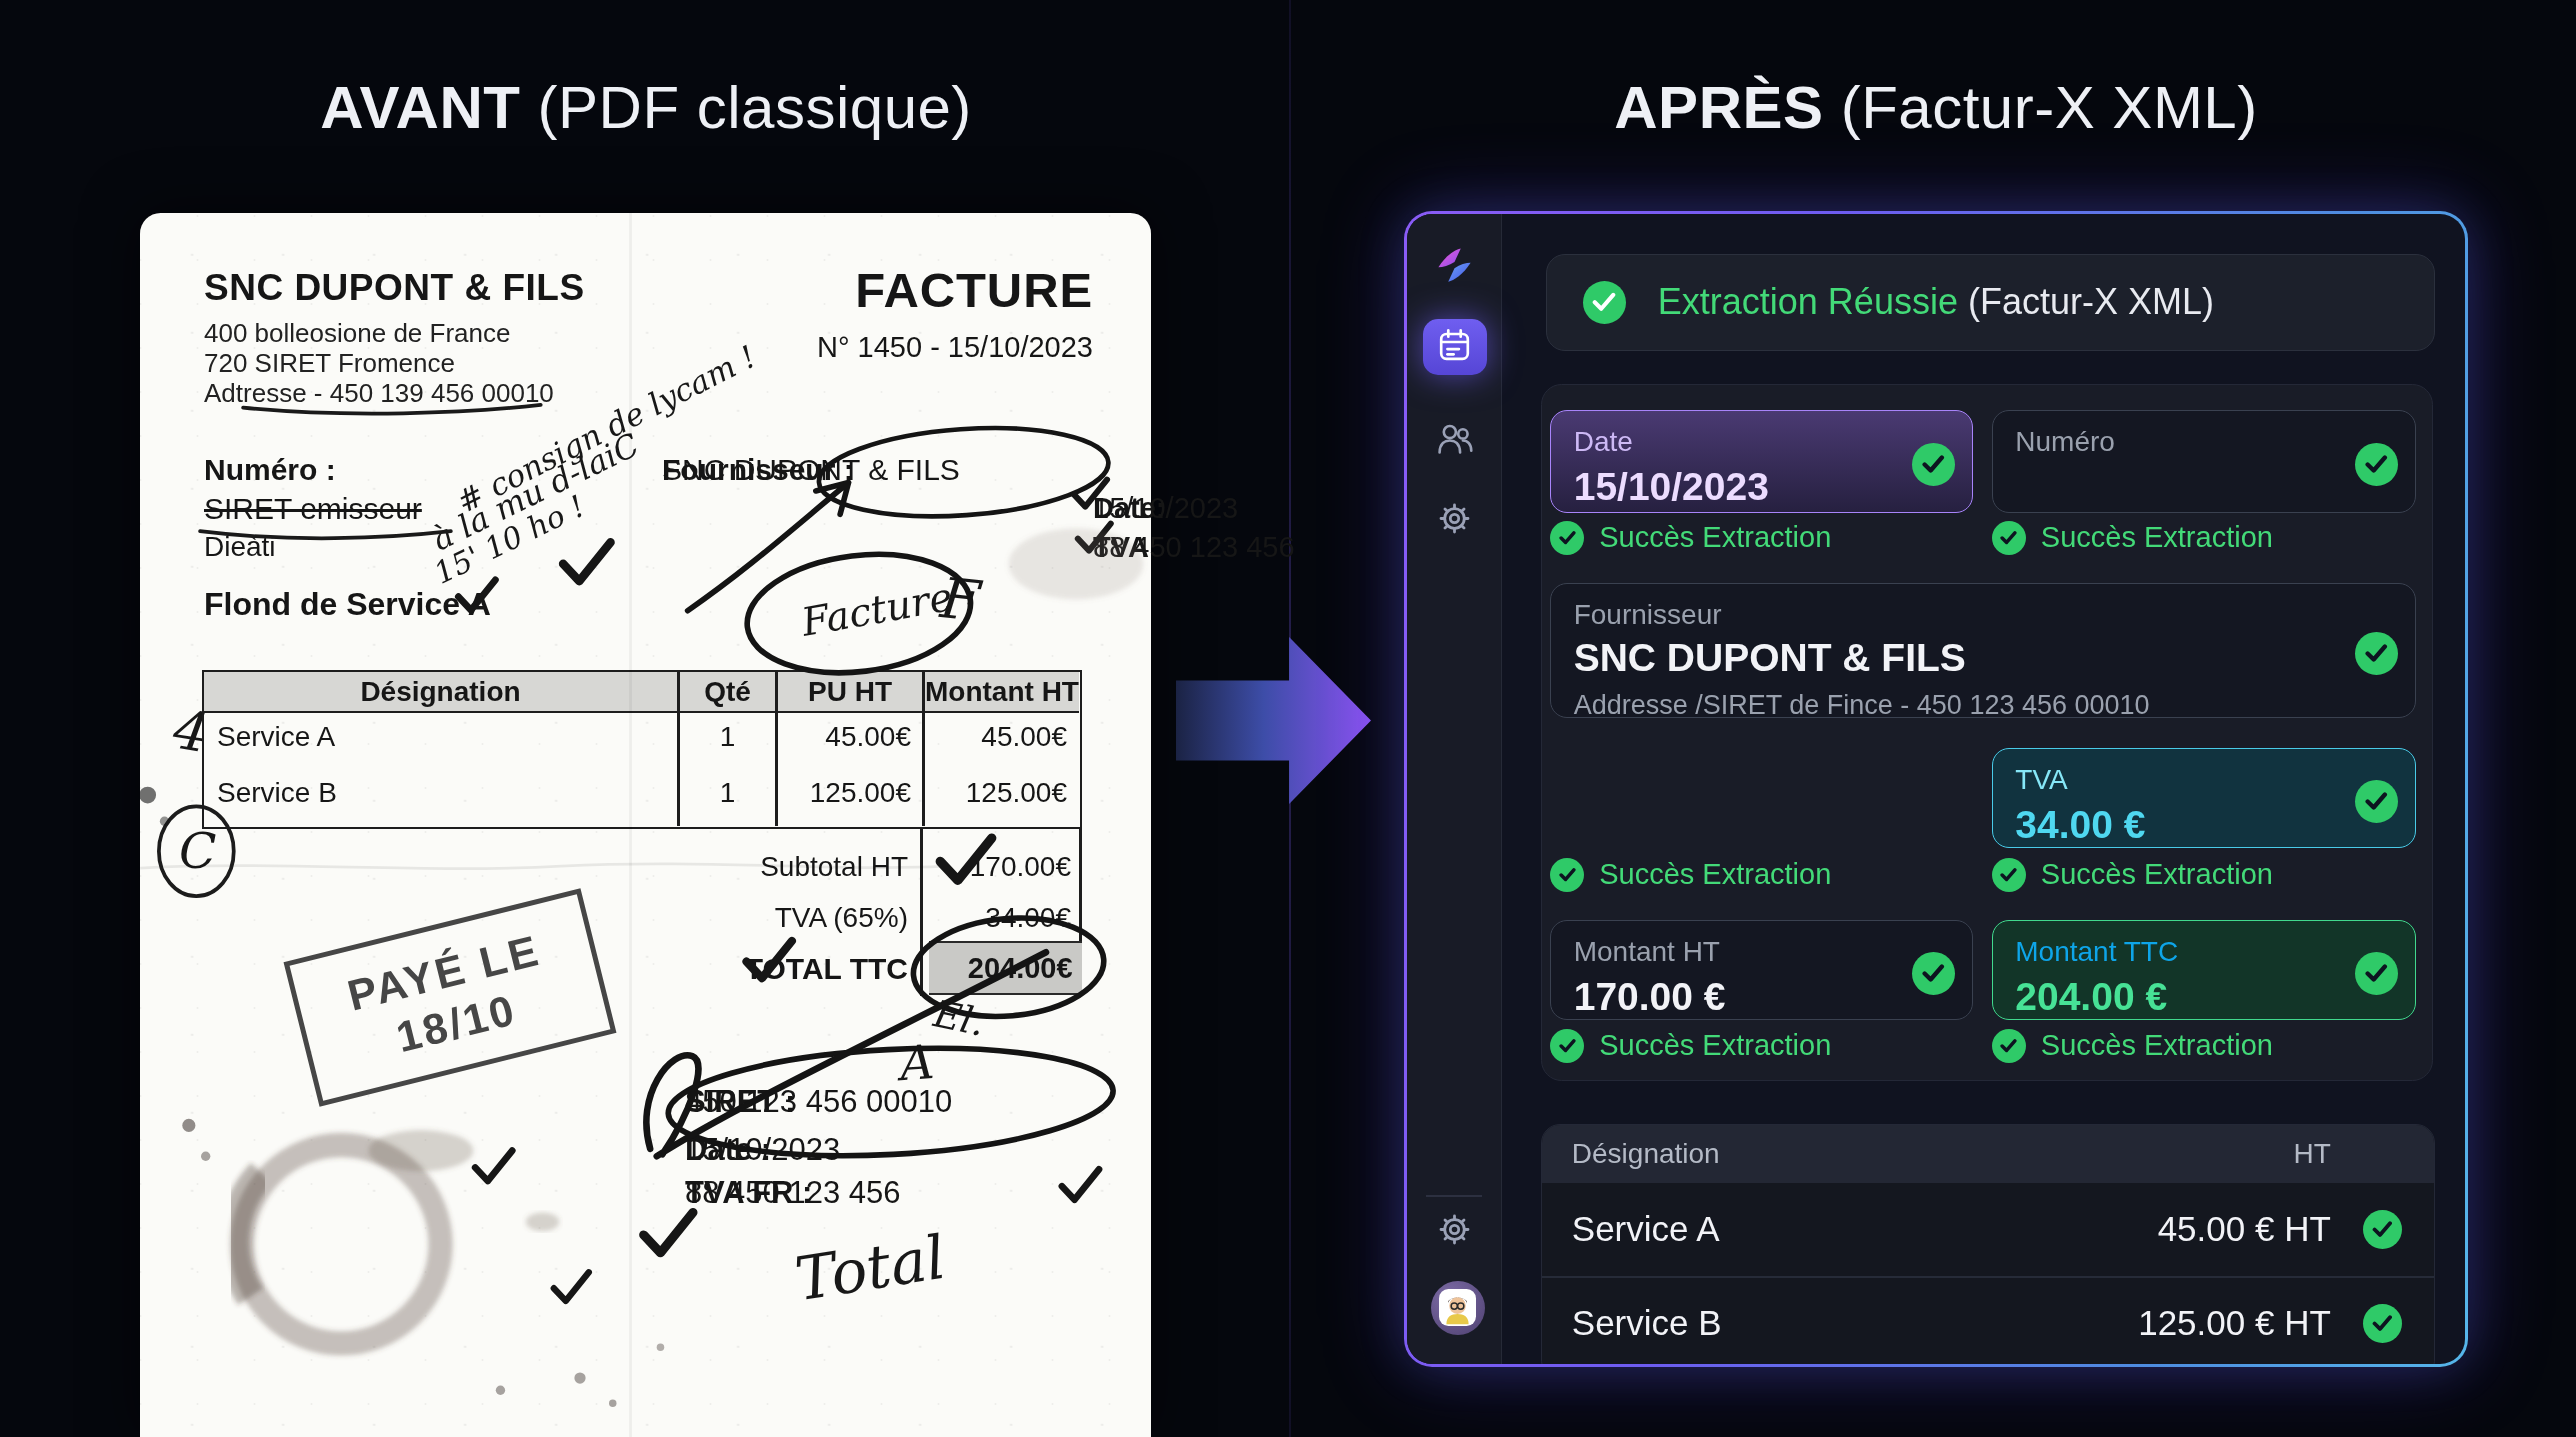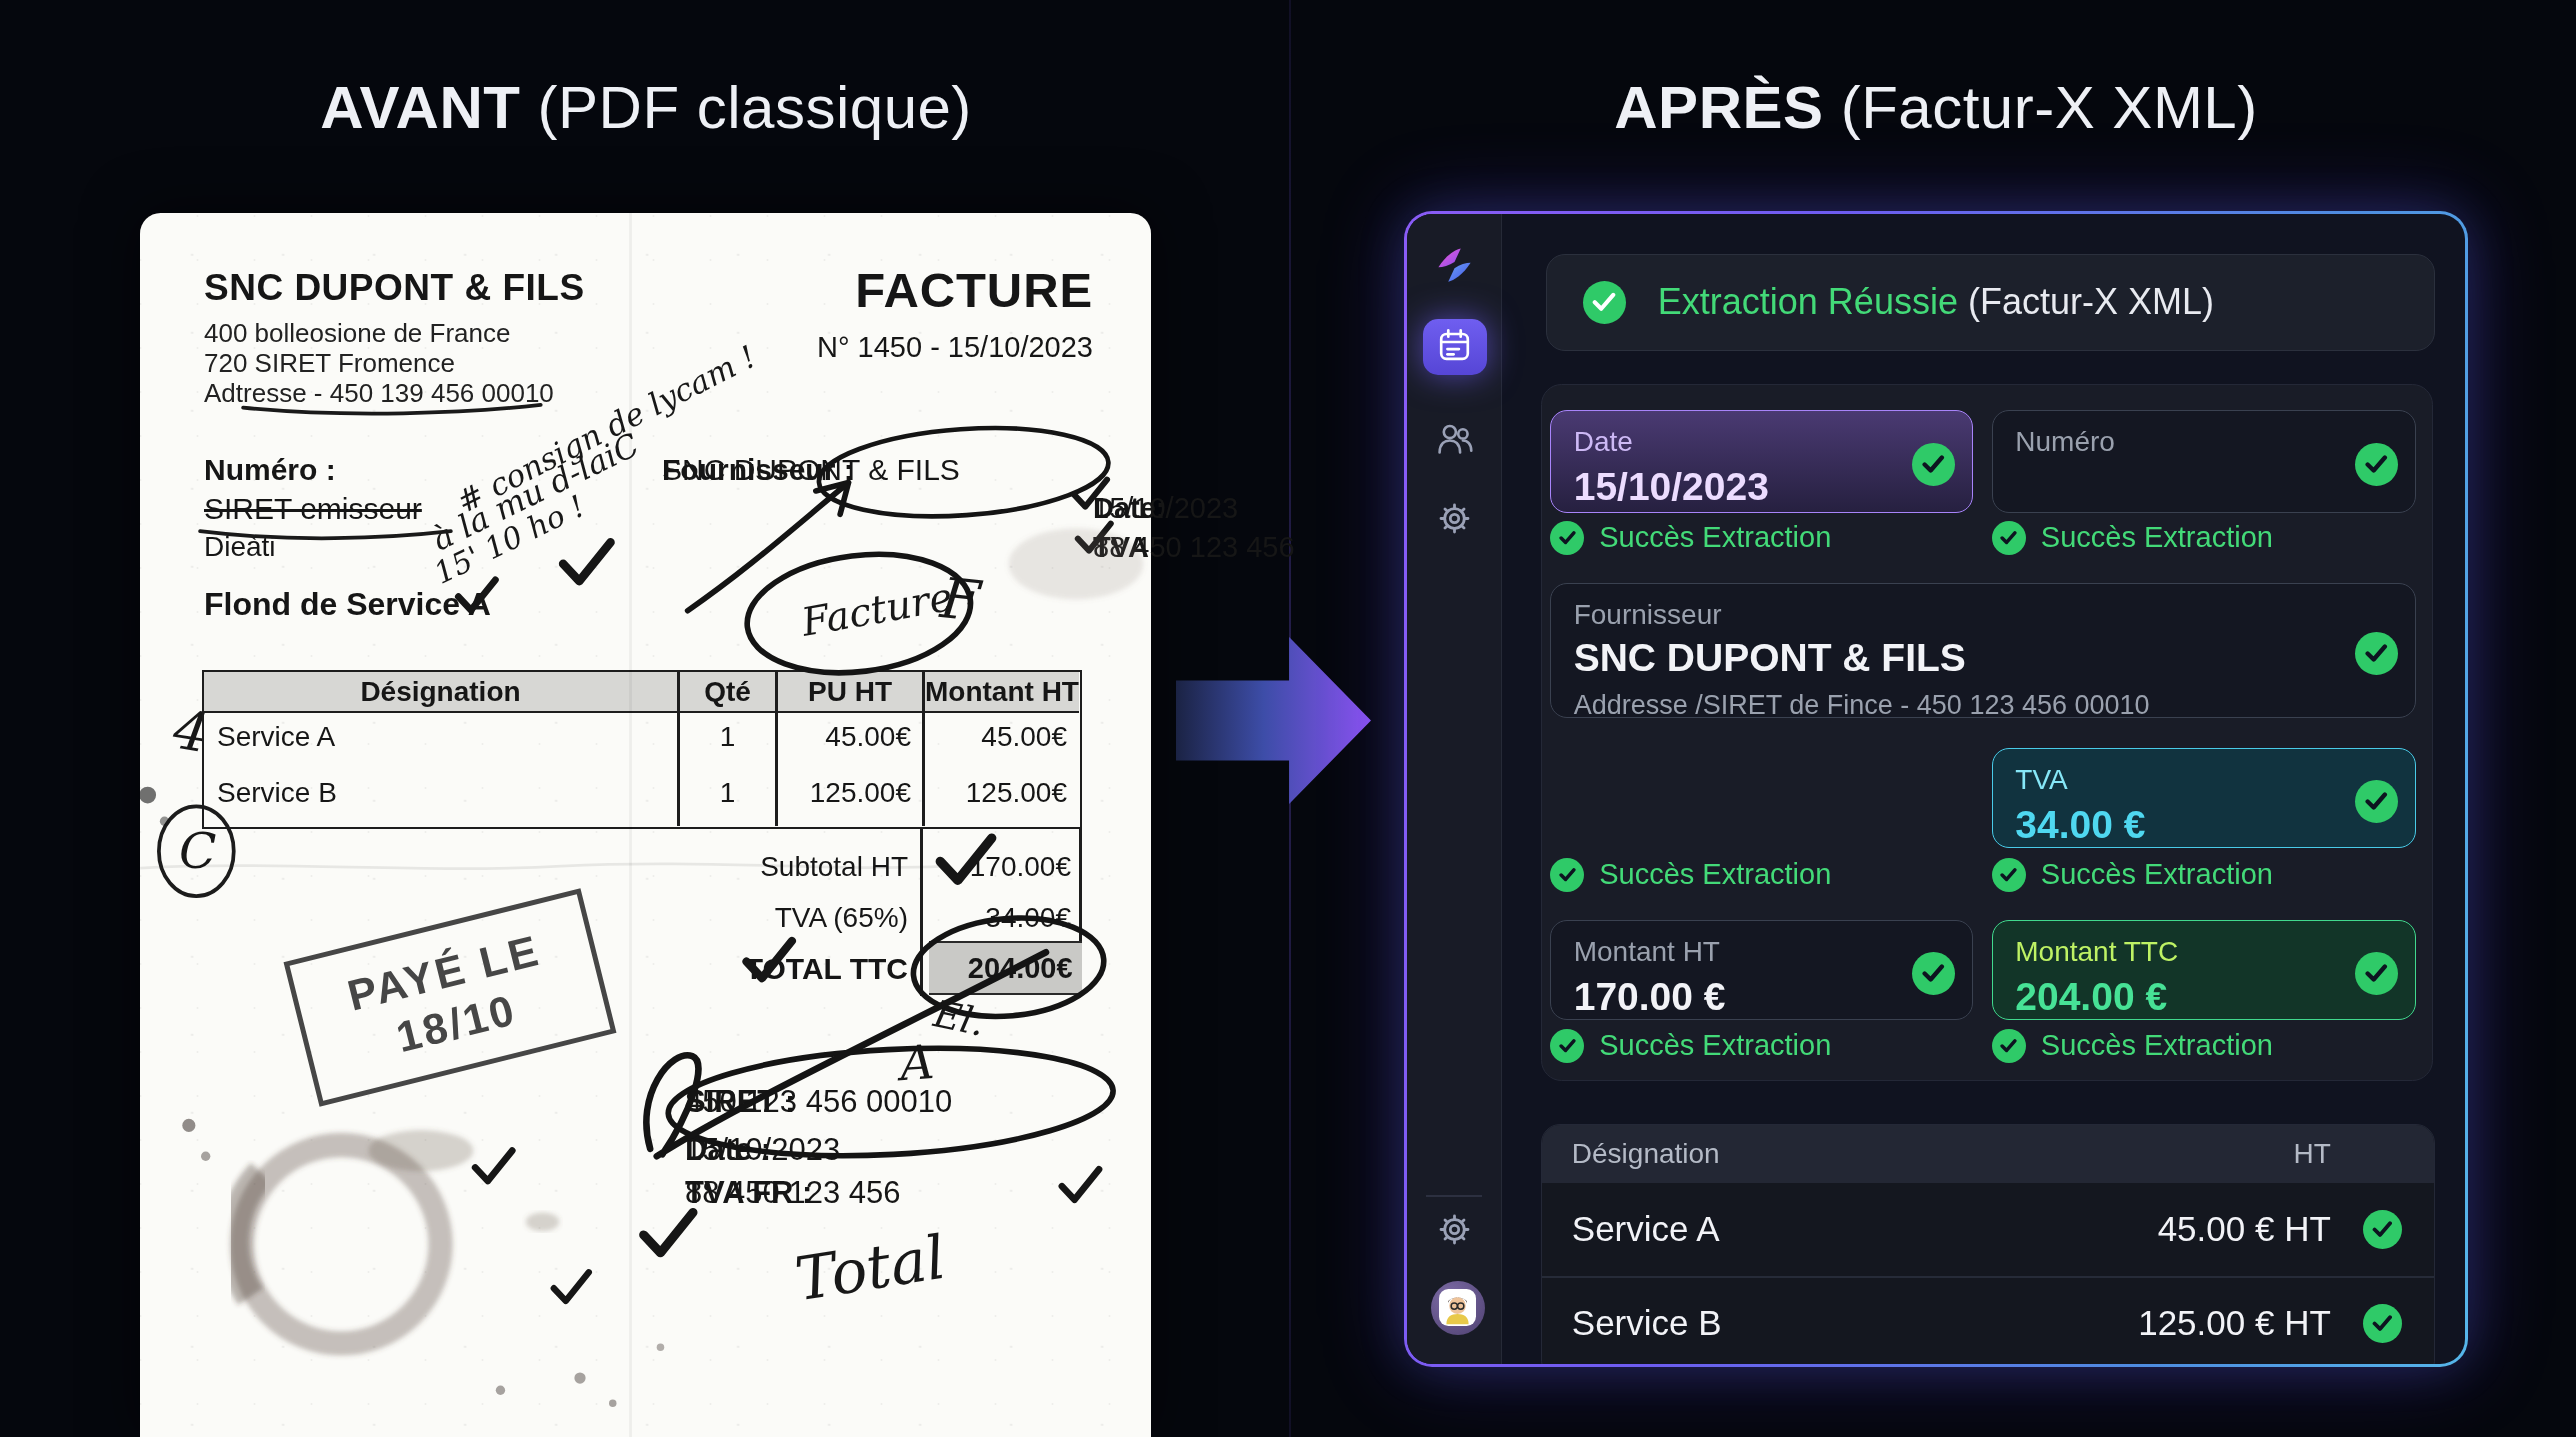--- a/index.html
+++ b/index.html
@@ -77,21 +77,21 @@
   .fc-plain{background:#141722;border:1.9px solid #3a4150;}
   .fc-purple{background:linear-gradient(180deg,#4a3a72 0%,#262040 100%);border:1.9px solid #a884fa;}
   .fc-indigo{background:#2b2e55;border:1.9px solid #8d8af7;}
   .fc-cyan{background:#11333f;border:1.9px solid #49cbe8;}
   .fc-green{background:#123528;border:1.9px solid #41d98e;}
   .fieldcard .lbl{font-size:28px;color:#9aa1ae;}
   .fieldcard .val{font-size:39px;font-weight:700;color:#f2f3f7;margin-top:7.5px;}
   .fc-purple .lbl{color:#cdb9f5;}  .fc-purple .val{color:#ecdcff;}
   .fc-indigo .lbl{color:#b3b4f8;}  .fc-indigo .val{color:#d9d9ff;}
   .fc-cyan .lbl{color:#86e7f7;}    .fc-cyan .val{color:#4fd8f0;}
-  .fc-green .lbl{color:#bef264;}   .fc-green .val{color:#47e296;}
+  .fc-green .lbl{color:#0ea5e9;}   .fc-green .val{color:#47e296;}
   .fieldcard .sub{font-size:27px;color:#9aa1ae;margin-top:9.4px;}
   .badge{position:absolute;right:17px;top:50%;transform:translateY(-42%);}
   .succes{position:absolute;display:flex;align-items:center;gap:15px;}
   .succes .t{font-size:29px;color:#43da78;}
   
   .apptable{position:absolute;left:134px;top:910px;width:894px;height:245px;background:#14171f;
     border-radius:19px 19px 7.5px 7.5px;overflow:hidden;border:0.9px solid #242837;box-sizing:border-box;}
   .apptable .thead{position:absolute;left:0;top:0;width:100%;height:58px;background:#232734;
     display:flex;align-items:center;color:#b4bac6;font-size:28px;}
   .arow{position:absolute;left:0;width:100%;height:91px;display:flex;align-items:center;color:#f2f3f7;font-size:35px;}

